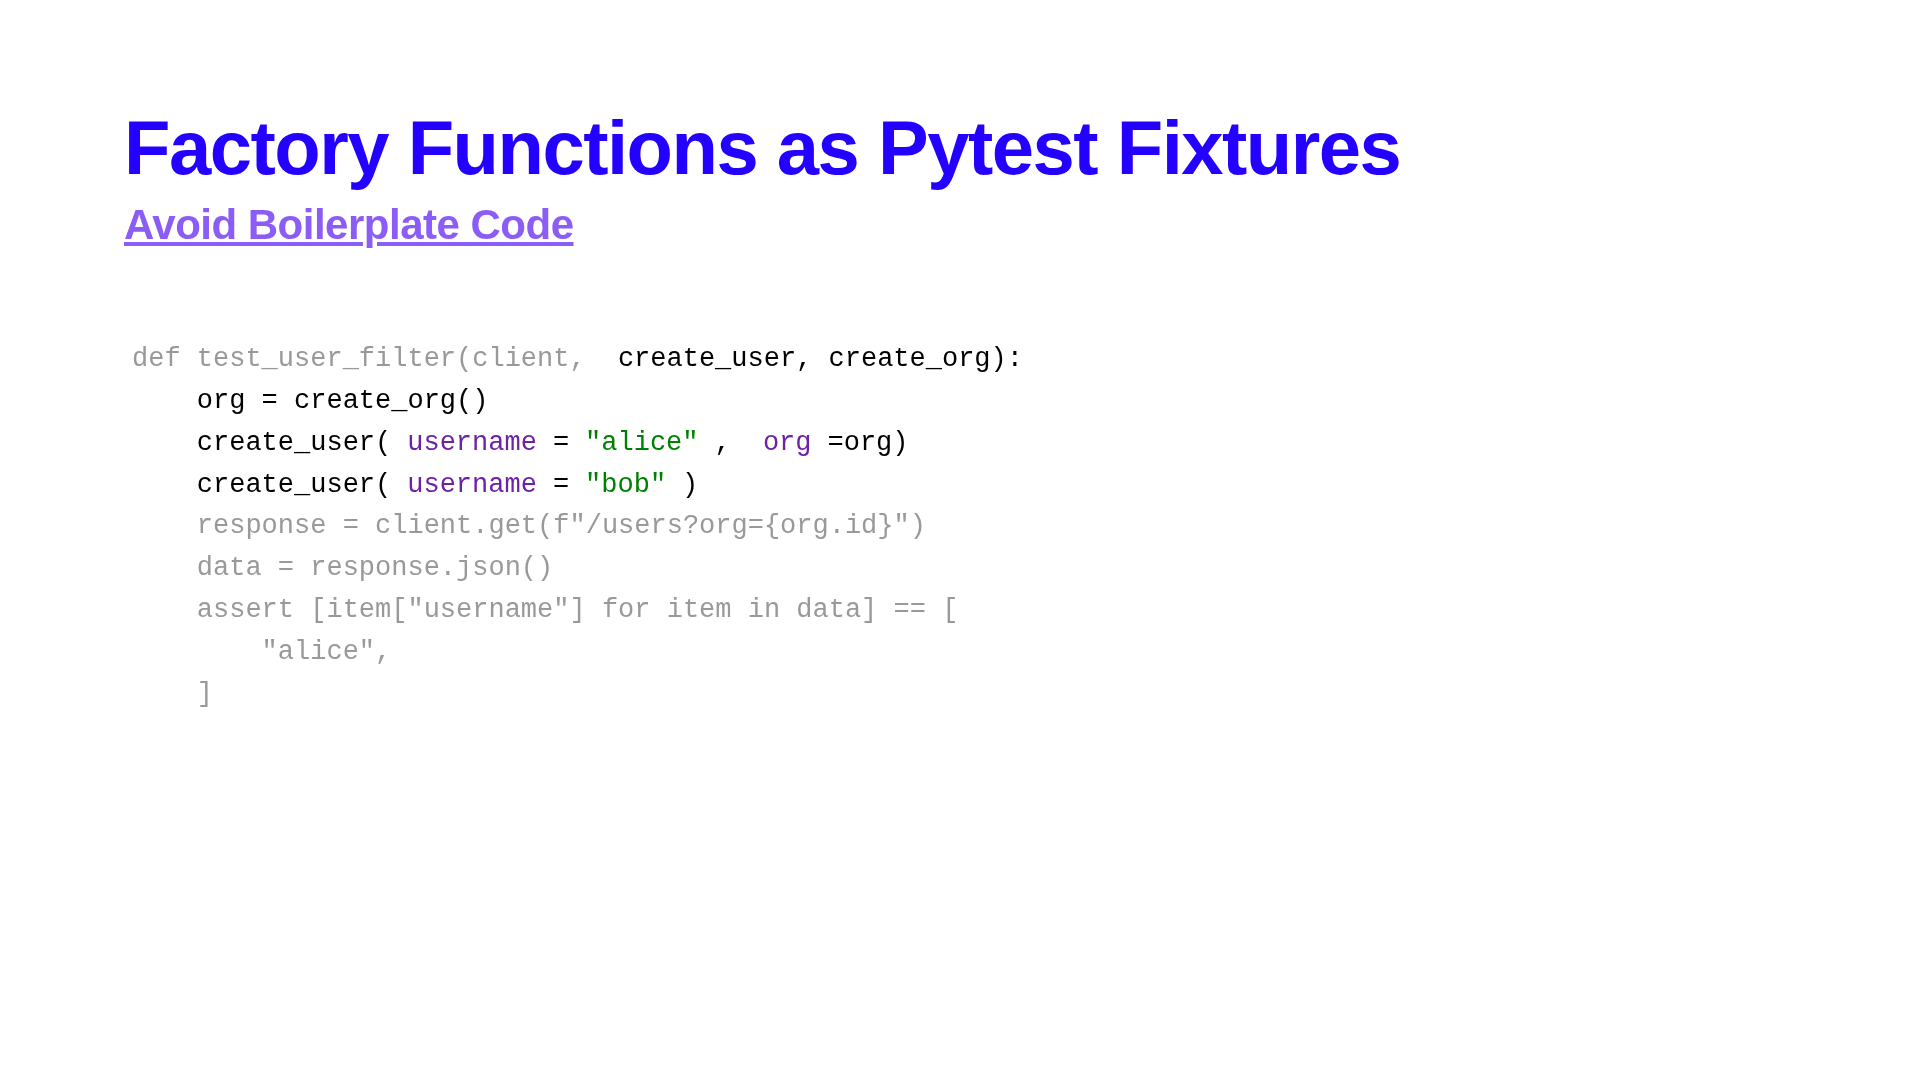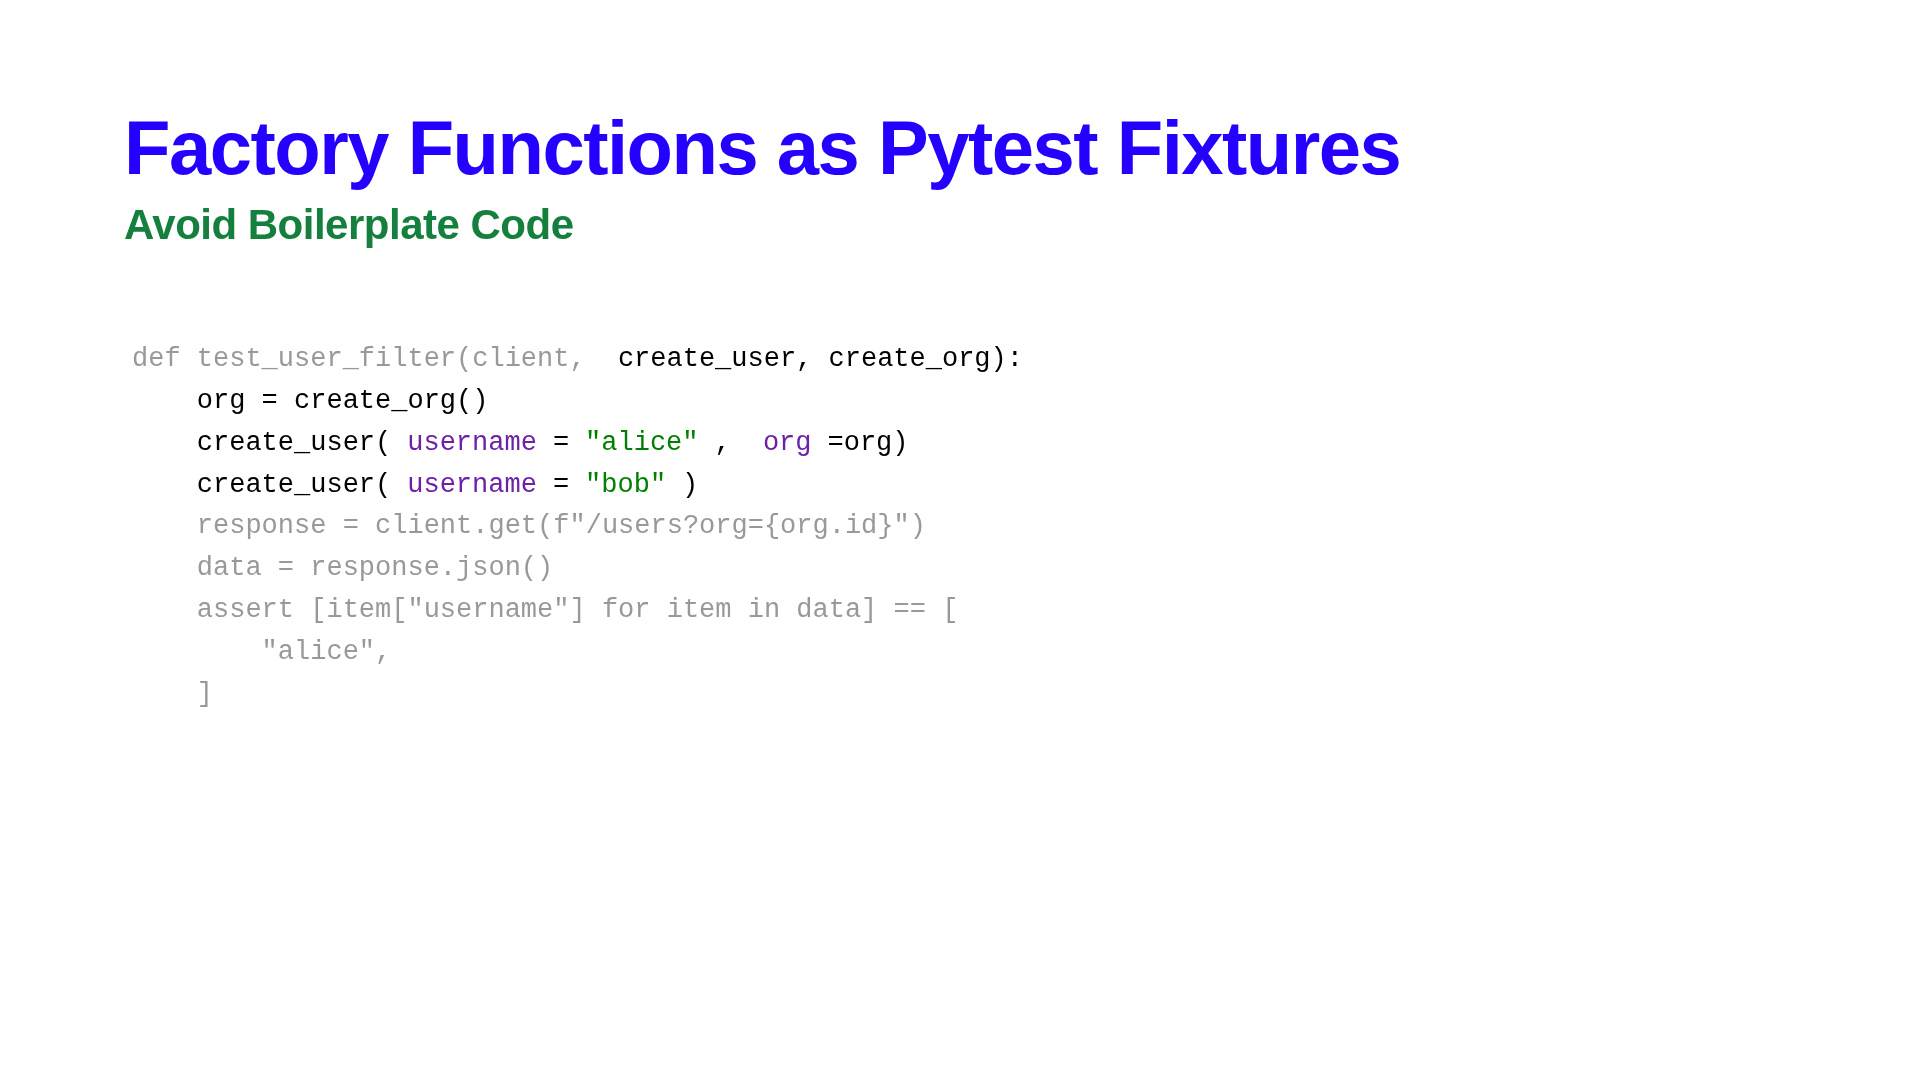--- a/index.html
+++ b/index.html
@@ -18,23 +18,24 @@
     .title {
       font-size: 76px;
       font-weight: 700;
       color: #2300ff;
       letter-spacing: -1.5px;
       margin-bottom: 10px;
     }
     .subtitle {
       font-size: 42px;
       font-weight: 700;
-      color: #15803d;
+      color: #8b5cf6;
       letter-spacing: -0.5px;
       margin-bottom: 90px;
+      text-decoration: underline;
     }
     .code-block {
       font-family: "Menlo", "Consolas", "Courier New", monospace;
       font-size: 27px;
       line-height: 1.55;
       white-space: pre;
       color: #000000;
     }
     .dim {
       color: #999999;

